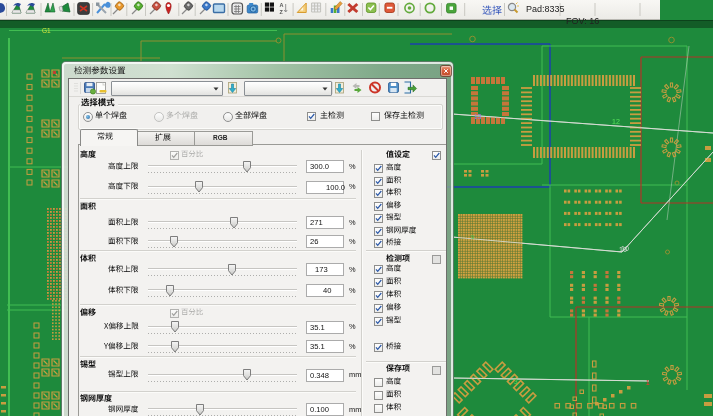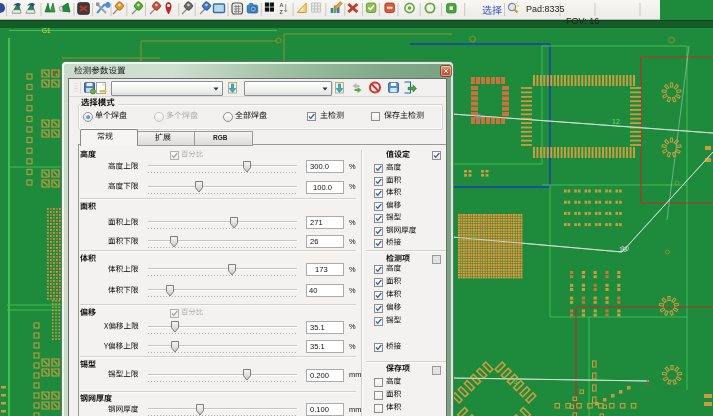--- a/index.html
+++ b/index.html
@@ -1724,21 +1724,21 @@
           <path transform="translate(1000,0)" d="M386 644V557H225V495H386V329H775V495H937V557H775V644H701V557H458V644ZM701 495V389H458V495ZM757 203C713 151 651 110 579 78C508 111 450 153 408 203ZM239 265V203H369L335 189C376 133 431 86 497 47C403 17 298 -1 192 -10C203 -27 217 -56 222 -74C347 -60 469 -35 576 7C675 -37 792 -65 918 -80C927 -61 946 -31 962 -15C852 -5 749 15 660 46C748 93 821 157 867 243L820 268L807 265ZM473 827C487 801 502 769 513 741H126V468C126 319 119 105 37 -46C56 -52 89 -68 104 -80C188 78 201 309 201 469V670H948V741H598C586 773 566 813 548 845Z"></path>
           <path transform="translate(2000,0)" d="M55 766V691H441V-79H520V451C635 389 769 306 839 250L892 318C812 379 653 469 534 527L520 511V691H946V766Z"></path>
           <path transform="translate(3000,0)" d="M92 799V-78H159V731H304C283 664 254 576 225 505C297 425 315 356 315 301C315 270 309 242 294 231C285 226 274 223 263 222C247 221 227 222 204 223C216 204 223 175 223 157C245 156 271 156 290 159C311 161 329 167 342 177C371 198 382 240 382 294C382 357 365 429 293 513C326 593 363 691 392 773L343 802L332 799ZM811 546V422H516V546ZM811 609H516V730H811ZM439 -80C458 -67 490 -56 696 0C694 16 692 47 693 68L516 25V356H612C662 157 757 3 914 -73C925 -52 948 -23 965 -8C885 25 820 81 771 152C826 185 892 229 943 271L894 324C854 287 791 240 738 206C713 251 693 302 678 356H883V796H442V53C442 11 421 -9 406 -18C417 -33 433 -63 439 -80Z"></path>
         </g>
       </svg>
       <div class="abs" style="left:79px;top:106.5px;width:149px;height:1px;background:#c6c5c2;box-shadow:0 1px 0 #ffffff;height:1px"></div>
       <div class="abs" style="left:79px;top:113.5px;width:149px;height:1px;background:repeating-linear-gradient(90deg,#aeaeac 0 1px,transparent 1px 3px);height:1px"></div>
       <svg class="abs" style="left:126.0px;top:102.0px" width="9" height="12">
         <path d="M0.5 0.5 h7 v6.2 L4 11 L0.5 6.7 Z" fill="url(#thumbg)" stroke="#707070" stroke-width="0.9"></path>
       </svg>
-      <div class="abs" style="left:237px;top:101.5px;width:38px;height:13px;box-sizing:border-box;border:1px solid #ababab;background:#fff;font-size:7.6px;line-height:12px;padding-left:6px;color:#111">100.0</div>
+      <div class="abs" style="left:237px;top:101.5px;width:38px;height:13px;box-sizing:border-box;border:1px solid #ababab;background:#fff;font-size:7.6px;line-height:12px;padding-left:19px;color:#111">100.0</div>
       <div class="abs" style="left:280px;top:103.0px;font-size:7.4px;color:#111;font-weight:normal;letter-spacing:0;line-height:9.4px;white-space:nowrap">%</div>
       <div class="abs" style="left:11px;top:118.5px;width:276px;height:1px;border-top:1px solid #d2d1cd;box-shadow:0 1px 0 #fbfbf9;height:0"></div>
       <svg class="abs" style="left:11px;top:122.5px;overflow:visible" width="17" height="9">
         <g fill="#111" transform="translate(0,7.04) scale(0.00800,-0.00800)">
           <path transform="translate(0,0)" d="M416 315H570V240H416ZM416 409V479H570V409ZM416 146H570V72H416ZM50 792V679H416C412 649 406 618 401 589H91V-90H207V-39H786V-90H908V589H526L554 679H954V792ZM207 72V479H309V72ZM786 72H678V479H786Z"></path>
           <path transform="translate(1000,0)" d="M739 194C790 105 842 -11 860 -84L974 -38C954 36 897 148 845 233ZM542 228C516 134 468 39 407 -19C436 -35 486 -69 508 -89C571 -20 628 90 661 201ZM593 672H807V423H593ZM479 786V309H928V786ZM389 844C296 809 154 778 27 761C39 734 55 694 59 667C105 672 154 678 203 686V567H38V455H182C142 357 82 250 21 185C39 154 68 103 79 68C124 121 166 198 203 281V-90H317V322C348 277 380 225 397 193L463 291C443 315 348 412 317 439V455H455V567H317V708C366 719 412 731 453 746Z"></path>
         </g>
       </svg>
       <svg class="abs" style="left:39px;top:138.5px;overflow:visible" width="31" height="9">
         <g fill="#111" transform="translate(0,6.69) scale(0.00760,-0.00760)">
@@ -1798,21 +1798,21 @@
           <path transform="translate(1000,0)" d="M760 205C812 118 867 1 889 -71L960 -41C937 30 880 144 826 230ZM555 228C527 126 476 28 411 -36C430 -46 461 -68 475 -79C540 -10 597 98 630 211ZM556 697H841V398H556ZM484 769V326H916V769ZM397 831C311 797 162 768 35 750C44 733 54 707 57 691C110 697 167 706 223 716V553H46V483H212C170 368 99 238 32 167C45 148 65 117 73 96C126 158 180 259 223 361V-81H295V384C333 330 382 256 401 220L446 283C425 313 326 431 295 464V483H453V553H295V730C349 742 399 756 440 771Z"></path>
           <path transform="translate(2000,0)" d="M55 766V691H441V-79H520V451C635 389 769 306 839 250L892 318C812 379 653 469 534 527L520 511V691H946V766Z"></path>
           <path transform="translate(3000,0)" d="M92 799V-78H159V731H304C283 664 254 576 225 505C297 425 315 356 315 301C315 270 309 242 294 231C285 226 274 223 263 222C247 221 227 222 204 223C216 204 223 175 223 157C245 156 271 156 290 159C311 161 329 167 342 177C371 198 382 240 382 294C382 357 365 429 293 513C326 593 363 691 392 773L343 802L332 799ZM811 546V422H516V546ZM811 609H516V730H811ZM439 -80C458 -67 490 -56 696 0C694 16 692 47 693 68L516 25V356H612C662 157 757 3 914 -73C925 -52 948 -23 965 -8C885 25 820 81 771 152C826 185 892 229 943 271L894 324C854 287 791 240 738 206C713 251 693 302 678 356H883V796H442V53C442 11 421 -9 406 -18C417 -33 433 -63 439 -80Z"></path>
         </g>
       </svg>
       <div class="abs" style="left:79px;top:210px;width:149px;height:1px;background:#c6c5c2;box-shadow:0 1px 0 #ffffff;height:1px"></div>
       <div class="abs" style="left:79px;top:217px;width:149px;height:1px;background:repeating-linear-gradient(90deg,#aeaeac 0 1px,transparent 1px 3px);height:1px"></div>
       <svg class="abs" style="left:97.1px;top:205.5px" width="9" height="12">
         <path d="M0.5 0.5 h7 v6.2 L4 11 L0.5 6.7 Z" fill="url(#thumbg)" stroke="#707070" stroke-width="0.9"></path>
       </svg>
-      <div class="abs" style="left:237px;top:205.0px;width:38px;height:13px;box-sizing:border-box;border:1px solid #ababab;background:#fff;font-size:7.6px;line-height:12px;padding-left:2px;color:#111">40</div>
+      <div class="abs" style="left:237px;top:205.0px;width:38px;height:13px;box-sizing:border-box;border:1px solid #ababab;background:#fff;font-size:7.6px;line-height:12px;padding-left:16px;color:#111">40</div>
       <div class="abs" style="left:280px;top:206.5px;font-size:7.4px;color:#111;font-weight:normal;letter-spacing:0;line-height:9.4px;white-space:nowrap">%</div>
       <div class="abs" style="left:11px;top:225px;width:276px;height:1px;border-top:1px solid #d2d1cd;box-shadow:0 1px 0 #fbfbf9;height:0"></div>
       <svg class="abs" style="left:11px;top:228.5px;overflow:visible" width="17" height="9">
         <g fill="#111" transform="translate(0,7.04) scale(0.00800,-0.00800)">
           <path transform="translate(0,0)" d="M348 747V541C348 386 342 152 263 -11C287 -23 336 -60 355 -81C420 51 445 237 454 392V-87H545V129H594V-61H667V129H717V-59H792V0C803 -25 814 -57 817 -81C855 -81 883 -78 906 -63C929 -46 934 -20 934 18V420H455L457 464H920V747H709C698 779 681 820 664 851L553 825C564 802 575 773 584 747ZM247 846C195 703 107 560 15 470C35 441 68 375 78 347C101 371 124 397 146 426V-88H260V601C298 669 332 740 358 810ZM458 650H804V562H458ZM841 329V220H792V329ZM545 220V329H594V220ZM667 329H717V220H667ZM841 129V19C841 11 839 9 832 9L792 10V129Z"></path>
           <path transform="translate(1000,0)" d="M336 845C261 811 148 781 45 764C58 738 74 697 78 671L176 687V567H34V455H145C115 358 67 250 19 185C37 155 64 104 74 70C112 125 147 206 176 291V-90H288V313C311 273 333 232 345 205L409 301C392 324 314 412 288 437V455H400V567H288V711C329 721 369 733 405 747ZM554 175C582 158 616 134 642 111C562 59 467 23 365 2C387 -22 414 -65 427 -94C680 -29 886 102 973 363L894 398L874 394H755C771 415 785 436 798 458L711 475C805 536 881 618 928 726L851 764L831 759H694C712 780 729 802 745 824L625 850C576 779 489 701 367 644C393 627 429 588 446 561C501 592 550 625 593 661H760C736 630 706 603 673 578C647 596 617 615 591 629L503 572C528 557 555 538 578 519C517 488 450 464 380 449C401 427 429 386 442 358C516 378 587 405 652 440C598 363 510 286 385 230C410 212 444 172 460 146C544 189 612 239 668 294H816C793 252 763 214 729 181C702 200 671 220 644 234Z"></path>
         </g>
       </svg>
       <div class="abs" style="left:101px;top:229.5px;width:7px;height:7px;border:1px solid #b2b2b0;background:linear-gradient(#fbfbfa,#ededeb)">
         <svg class="abs" style="left:0px;top:0px;overflow:visible" width="7" height="7">
@@ -1871,21 +1871,21 @@
           <path transform="translate(1000,0)" d="M635 783V448H704V783ZM822 834V387C822 374 818 370 802 369C787 368 737 368 680 370C691 350 701 321 705 301C776 301 825 302 855 314C885 325 893 344 893 386V834ZM388 733V595H264V601V733ZM67 595V528H189C178 461 145 393 59 340C73 330 98 302 108 288C210 351 248 441 259 528H388V313H459V528H573V595H459V733H552V799H100V733H195V602V595ZM467 332V221H151V152H467V25H47V-45H952V25H544V152H848V221H544V332Z"></path>
           <path transform="translate(2000,0)" d="M427 825V43H51V-32H950V43H506V441H881V516H506V825Z"></path>
           <path transform="translate(3000,0)" d="M92 799V-78H159V731H304C283 664 254 576 225 505C297 425 315 356 315 301C315 270 309 242 294 231C285 226 274 223 263 222C247 221 227 222 204 223C216 204 223 175 223 157C245 156 271 156 290 159C311 161 329 167 342 177C371 198 382 240 382 294C382 357 365 429 293 513C326 593 363 691 392 773L343 802L332 799ZM811 546V422H516V546ZM811 609H516V730H811ZM439 -80C458 -67 490 -56 696 0C694 16 692 47 693 68L516 25V356H612C662 157 757 3 914 -73C925 -52 948 -23 965 -8C885 25 820 81 771 152C826 185 892 229 943 271L894 324C854 287 791 240 738 206C713 251 693 302 678 356H883V796H442V53C442 11 421 -9 406 -18C417 -33 433 -63 439 -80Z"></path>
         </g>
       </svg>
       <div class="abs" style="left:79px;top:294.5px;width:149px;height:1px;background:#c6c5c2;box-shadow:0 1px 0 #ffffff;height:1px"></div>
       <div class="abs" style="left:79px;top:301.5px;width:149px;height:1px;background:repeating-linear-gradient(90deg,#aeaeac 0 1px,transparent 1px 3px);height:1px"></div>
       <svg class="abs" style="left:173.9px;top:290.0px" width="9" height="12">
         <path d="M0.5 0.5 h7 v6.2 L4 11 L0.5 6.7 Z" fill="url(#thumbg)" stroke="#707070" stroke-width="0.9"></path>
       </svg>
-      <div class="abs" style="left:237px;top:289.5px;width:38px;height:13px;box-sizing:border-box;border:1px solid #ababab;background:#fff;font-size:7.6px;line-height:12px;padding-left:3px;color:#111">0.200</div>
+      <div class="abs" style="left:237px;top:289.5px;width:38px;height:13px;box-sizing:border-box;border:1px solid #ababab;background:#fff;font-size:7.6px;line-height:12px;padding-left:3px;color:#111">0.348</div>
       <div class="abs" style="left:280px;top:291.0px;font-size:7.4px;color:#111;font-weight:normal;letter-spacing:0;line-height:9.4px;white-space:nowrap">mm</div>
       <div class="abs" style="left:11px;top:311.5px;width:276px;height:1px;border-top:1px solid #d2d1cd;box-shadow:0 1px 0 #fbfbf9;height:0"></div>
       <svg class="abs" style="left:11px;top:314.5px;overflow:visible" width="33" height="9">
         <g fill="#111" transform="translate(0,7.04) scale(0.00800,-0.00800)">
           <path transform="translate(0,0)" d="M181 -90C200 -72 233 -54 403 30C396 54 388 102 386 134L297 94V253H403V361H297V459H382V566H135C152 588 168 613 183 638H388V752H240C249 773 258 794 265 815L159 847C130 759 80 674 23 619C41 590 70 527 79 501C93 515 107 531 121 548V459H183V361H61V253H183V86C183 43 156 20 135 9C152 -14 174 -62 181 -90ZM718 665C706 608 691 550 675 494C651 540 627 586 603 628L530 589V696H832V45C832 31 827 26 813 26C799 26 755 25 714 28C729 0 744 -47 748 -76C818 -76 865 -74 898 -56C932 -39 942 -9 942 44V802H418V-87H530V80C553 66 579 50 592 39C625 94 658 161 687 235C710 180 728 129 741 85L829 136C808 202 775 283 736 368C766 458 793 553 815 647ZM530 568C565 504 600 433 633 362C602 277 568 199 530 134Z"></path>
           <path transform="translate(1000,0)" d="M319 341C290 252 250 174 197 115V488C237 443 279 392 319 341ZM77 794V-88H197V79C222 63 253 41 267 29C319 87 361 159 395 242C417 211 437 183 452 158L524 242C501 276 470 318 434 362C457 443 473 531 485 626L379 638C372 577 363 518 351 463C319 500 286 537 255 570L197 508V681H805V57C805 38 797 31 777 30C756 30 682 29 619 34C637 2 658 -54 664 -87C760 -88 823 -85 867 -65C910 -46 925 -12 925 55V794ZM470 499C512 453 556 400 595 346C561 238 511 148 442 84C468 70 515 36 535 20C590 78 634 152 668 238C692 200 711 164 725 133L804 209C783 254 750 308 710 363C732 443 748 531 760 625L653 636C647 578 638 523 627 470C600 504 571 536 542 565Z"></path>
           <path transform="translate(2000,0)" d="M413 485H747V444H413ZM413 593H747V553H413ZM299 666V371H866V666ZM527 211V174H222V82H527V29C527 16 521 13 504 13C488 12 421 12 368 14C383 -13 401 -53 408 -82C487 -83 545 -82 588 -68C630 -54 644 -28 644 25V82H960V174H659C740 203 818 239 883 275L813 340L788 335H292V254H645C606 237 565 222 527 211ZM112 810V503C112 345 105 122 21 -30C50 -41 103 -71 126 -90C216 74 230 331 230 502V701H951V810Z"></path>
           <path transform="translate(3000,0)" d="M386 629V563H251V468H386V311H800V468H945V563H800V629H683V563H499V629ZM683 468V402H499V468ZM714 178C678 145 633 118 582 96C529 119 485 146 450 178ZM258 271V178H367L325 162C360 120 400 83 447 52C373 35 293 23 209 17C227 -9 249 -54 258 -83C372 -70 481 -49 576 -15C670 -53 779 -77 902 -89C917 -58 947 -10 972 15C880 21 795 33 718 52C793 98 854 159 896 238L821 276L800 271ZM463 830C472 810 480 786 487 763H111V496C111 343 105 118 24 -36C55 -45 110 -70 134 -88C218 76 230 328 230 496V652H955V763H623C613 794 599 829 585 857Z"></path>
         </g>
       </svg>

